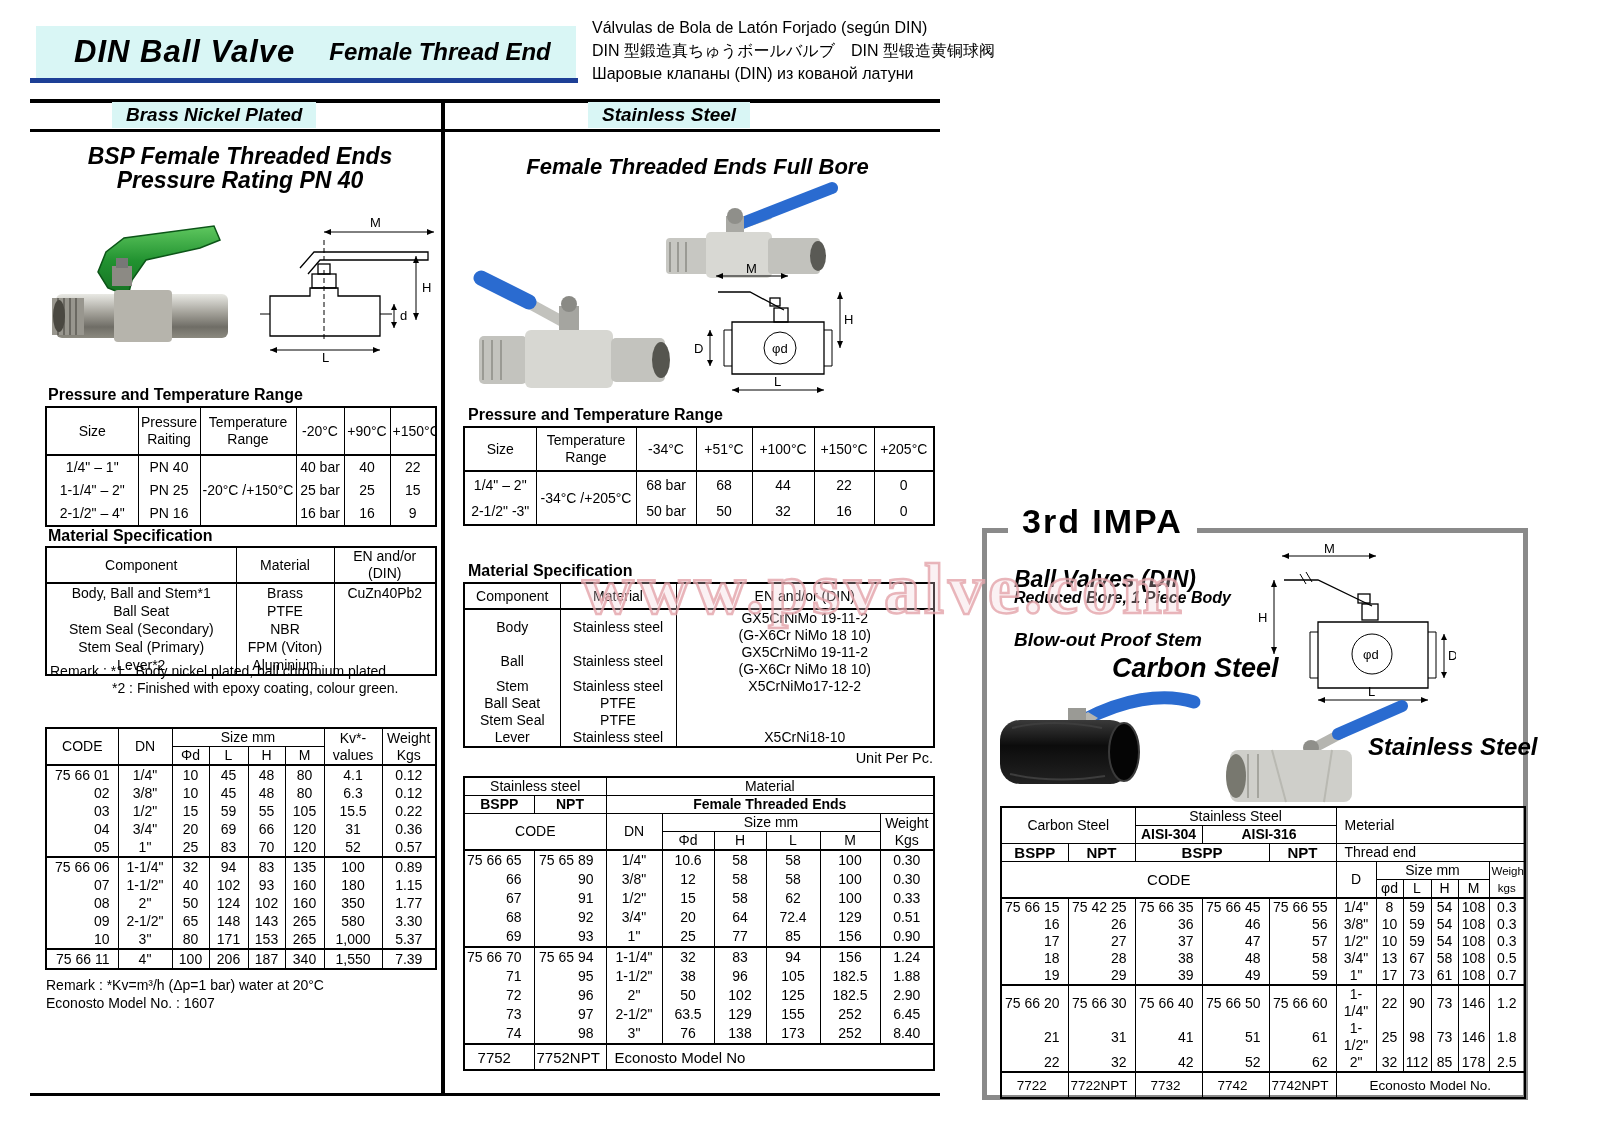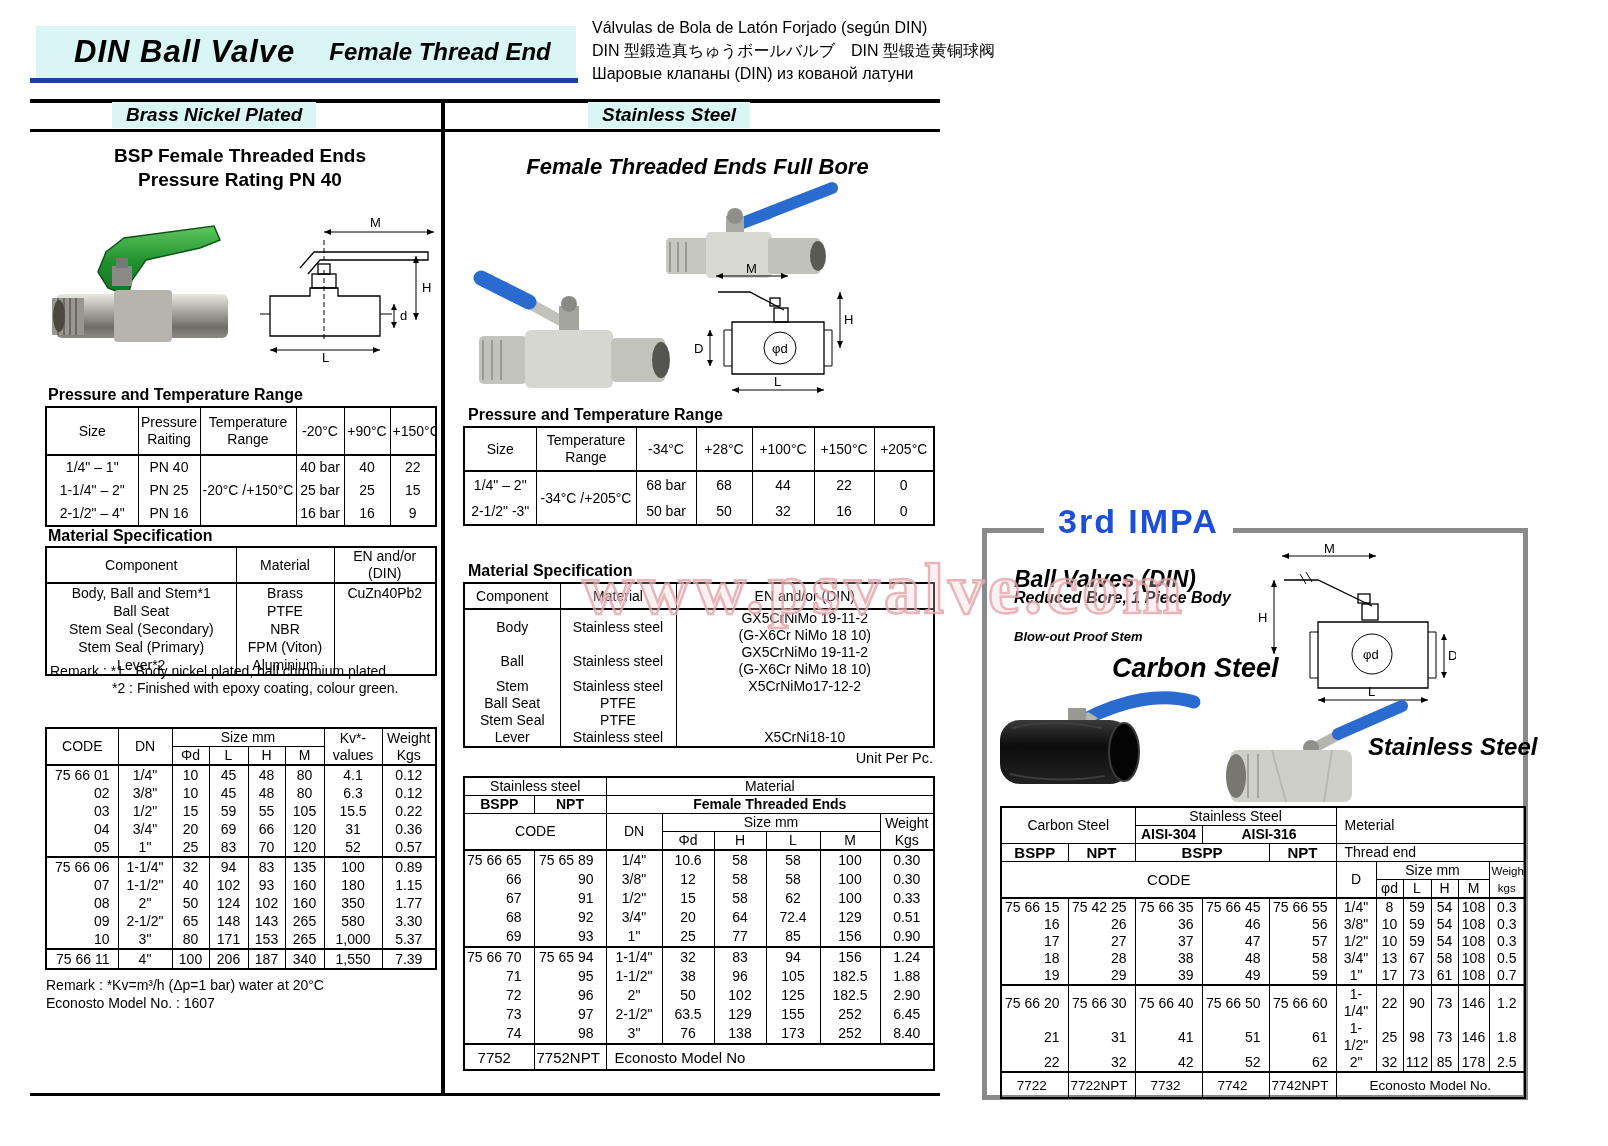--- a/index.html
+++ b/index.html
@@ -17,21 +17,21 @@
   .title-sub  { font-size:24px; font-weight:bold; font-style:italic; }
   .title-underline { left:30px; top:78px; width:548px; height:5px; background:#1d3f96; }
   .translations { left:592px; top:16px; font-size:16px; line-height:23px; }
 
   
   .hr { background:#000; }
   .col-head { background:#d9f6f5; font-size:19px; font-weight:bold; font-style:italic;
     padding:2px 14px; }
 
   
-  .col-heading { font-size:19px; font-weight:bold; text-align:center; line-height:24px; }
+  .col-heading { font-size:23px; font-weight:bold; font-style:italic; text-align:center; line-height:24px; }
   .sec-title { font-size:16px; font-weight:bold; }
   .remark { font-size:14px; }
 
   
   table.tbl { border-collapse:collapse; table-layout:fixed; border:2px solid #000; }
   table.tbl th, table.tbl td { white-space:pre-line; text-align:center; padding:0 2px;
     font-weight:normal; font-size:14px; line-height:17px; overflow:hidden; }
   table.tbl th { border:1px solid #000; }
   table.tbl td { border-left:1px solid #000; border-right:1px solid #000; border-top:0; border-bottom:0; }
   table.tbl thead { border-bottom:2px solid #000; }
@@ -62,22 +62,22 @@
   .code-m tbody.ftr td.tl { text-align:left !important; }
   
   .code-r th { font-size:13px; line-height:14px; }
   .code-r td { height:17px; font-size:13px; font-weight:bold; }
   .code-r td:nth-child(-n+5) { text-align:right; padding-right:8px; }
   .code-r tbody.ftr td { font-weight:normal; font-size:13.5px; text-align:center; height:24px; }
 
   
   .impa-box { left:982px; top:528px; width:546px; height:572px;
     border:5px solid #8a8a8a; box-sizing:border-box; background:#fff; }
-  .impa-title { left:1044px; top:502px; background:#fff; padding:0 14px;
-    font-size:34px; font-weight:bold; color:#1d4ed8; letter-spacing:2px; }
+  .impa-title { left:1008px; top:502px; background:#fff; padding:0 14px;
+    font-size:34px; font-weight:bold; color:#000000; letter-spacing:2px; }
   .bi { font-weight:bold; font-style:italic; }
 
   
   .watermark { left:582px; top:548px; width:780px; font-family:"Liberation Serif","DejaVu Serif",serif;
     font-size:72px; font-weight:bold; letter-spacing:4px;
     color:rgba(243,210,214,0.30); -webkit-text-stroke:2.5px rgba(228,164,170,0.8);
     pointer-events:none; z-index:9; }
 
   
   .dim { font-family:"Liberation Sans",sans-serif; font-size:13px; fill:#000; }
@@ -473,21 +473,21 @@
         <col style="width:62px">
         <col style="width:60px">
         <col style="width:60px">
       </colgroup>
     <thead>
       <tr>
         <th>Size</th>
         <th>Temperature
 Range</th>
         <th>-34°C</th>
-        <th>+28°C</th>
+        <th>+51°C</th>
         <th>+100°C</th>
         <th>+150°C</th>
         <th>+205°C</th>
       </tr>
     </thead>
     <tbody>
       <tr>
         <td>1/4" – 2"</td>
         <td rowspan="2">-34°C /+205°C</td>
         <td>68 bar</td>
@@ -707,21 +707,21 @@
         <td colspan="6" class="tl">Econosto Model No</td>
       </tr>
     </tbody>
   </table>
 
   <div class="abs impa-box"></div>
   <div class="abs impa-title">3rd IMPA</div>
 
   <div class="abs bi" style="left:1014px; top:566px; font-size:23px;">Ball Valves (DIN)</div>
   <div class="abs bi" style="left:1014px; top:589px; font-size:16px;">Reduced Bore, 1 Piece Body</div>
-  <div class="abs bi" style="left:1014px; top:629px; font-size:13px;">Blow-out Proof Stem</div>
+  <div class="abs bi" style="left:1014px; top:629px; font-size:19px;">Blow-out Proof Stem</div>
 
   <svg class="abs" style="left:1256px; top:542px;" width="200" height="165" viewBox="0 0 200 165">
     <path class="ln" d="M28,38 L62,38 L116,64"></path>
     <path class="thin" d="M44,32 l6,10 M50,30 l6,10"></path>
     <rect class="ln" x="106" y="62" width="16" height="16"></rect>
     <rect class="ln" x="102" y="52" width="12" height="9"></rect>
     <path class="ln" d="M62,80 h110 v66 h-110 z"></path>
     <path class="thin" d="M62,90 h-8 v46 h8 M172,90 h8 v46 h-8"></path>
     <circle class="thin" cx="116" cy="112" r="20"></circle>
     <line class="thin" x1="26" y1="14" x2="120" y2="14"></line>

